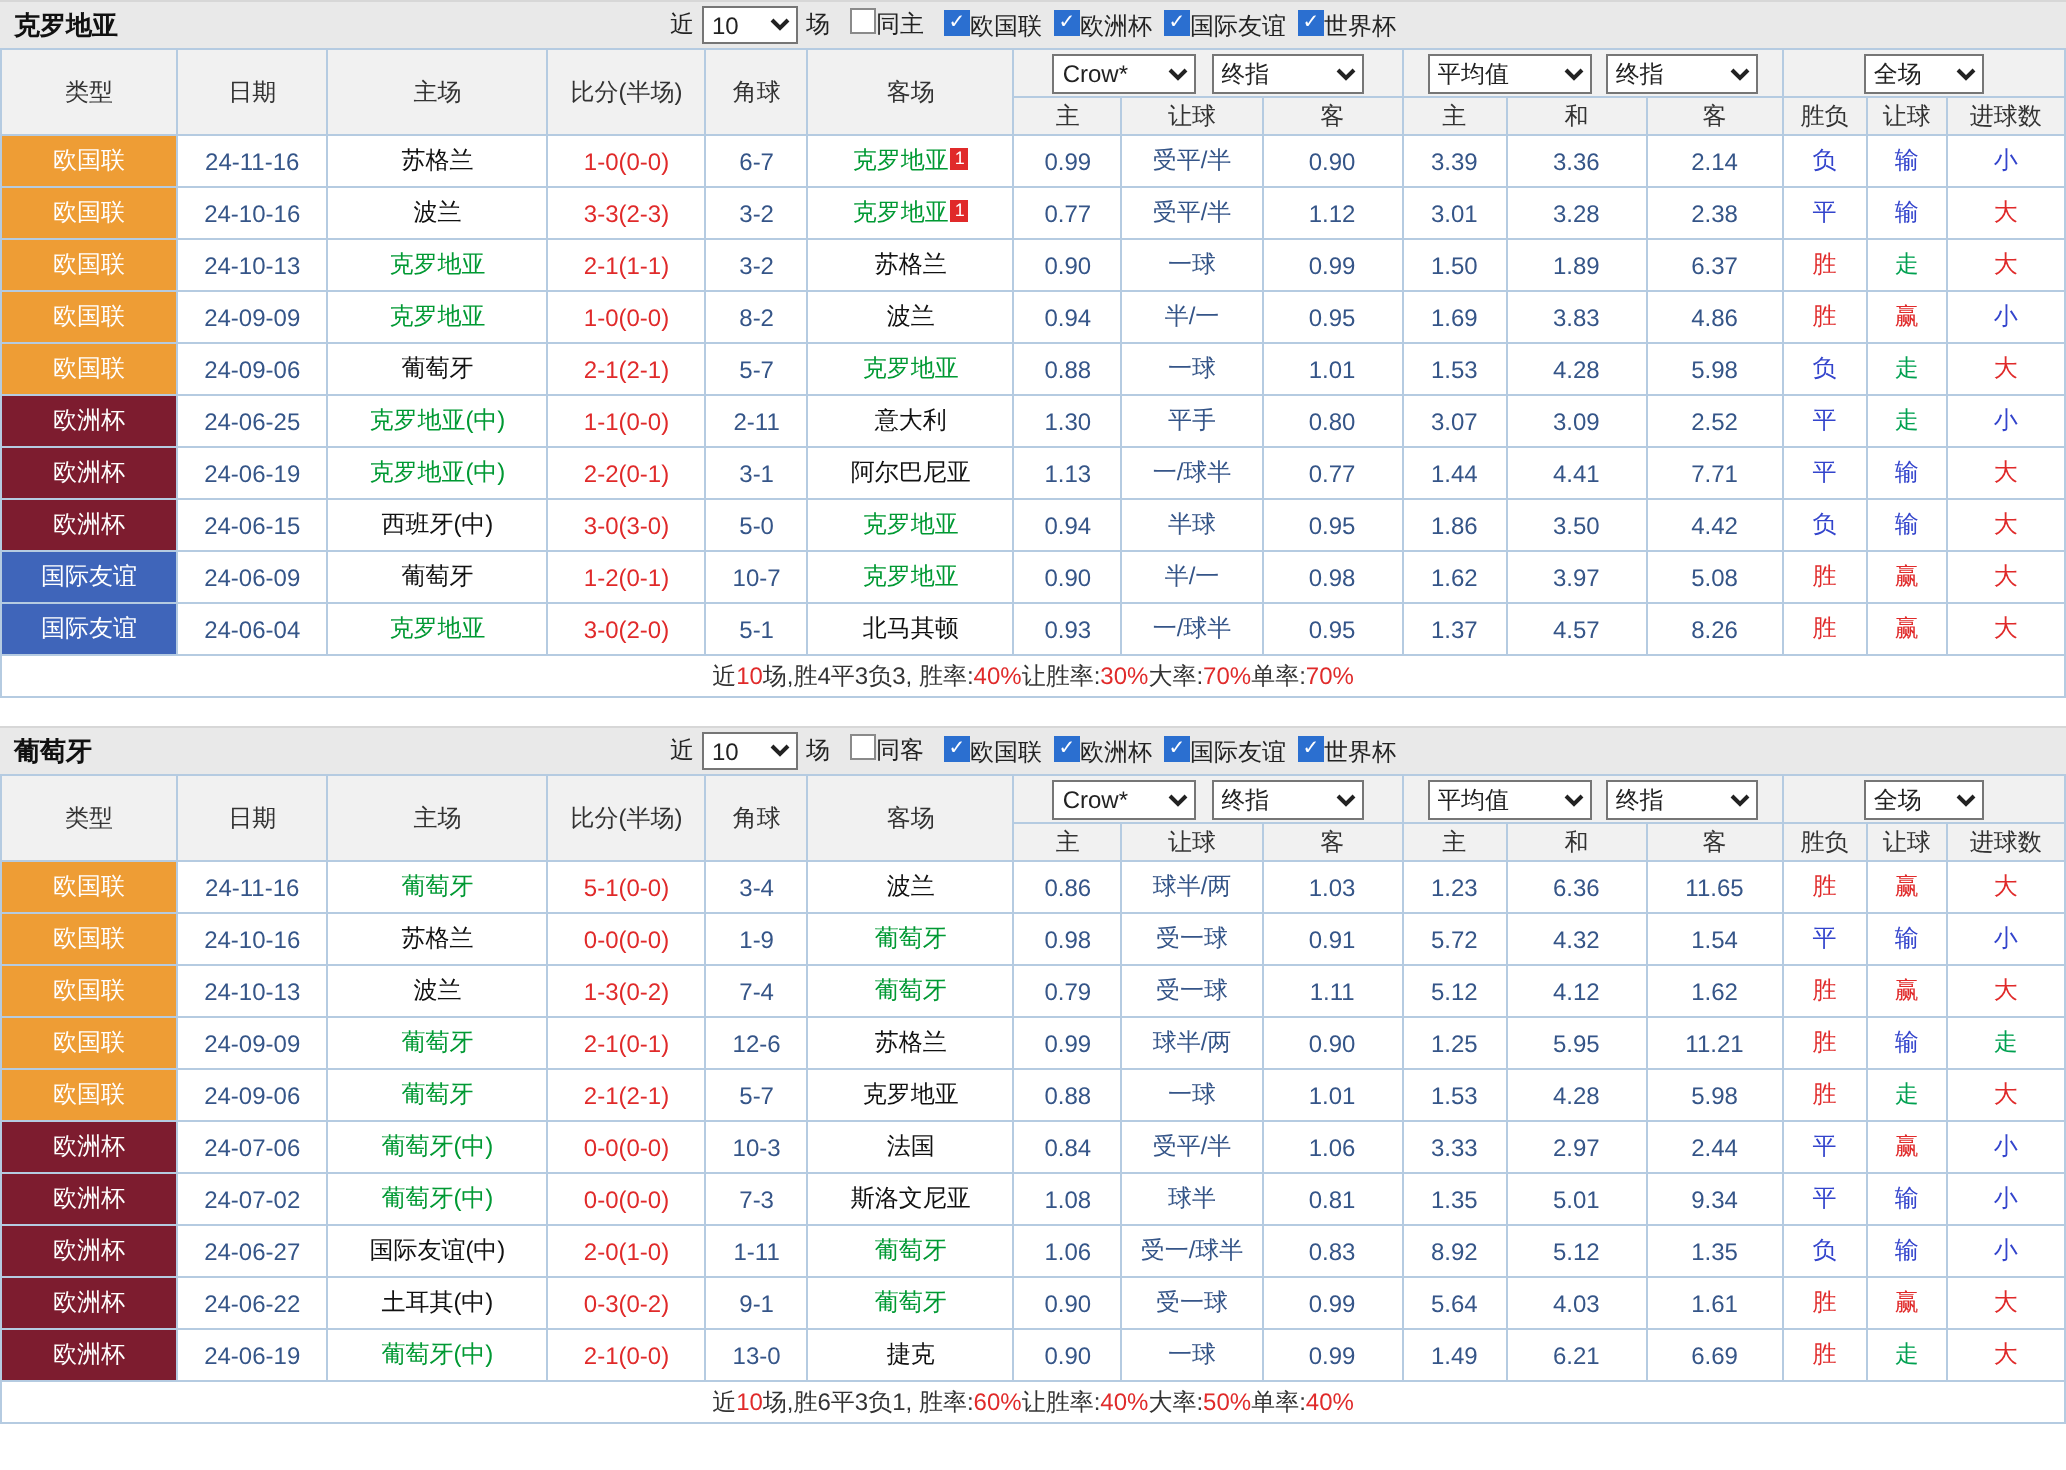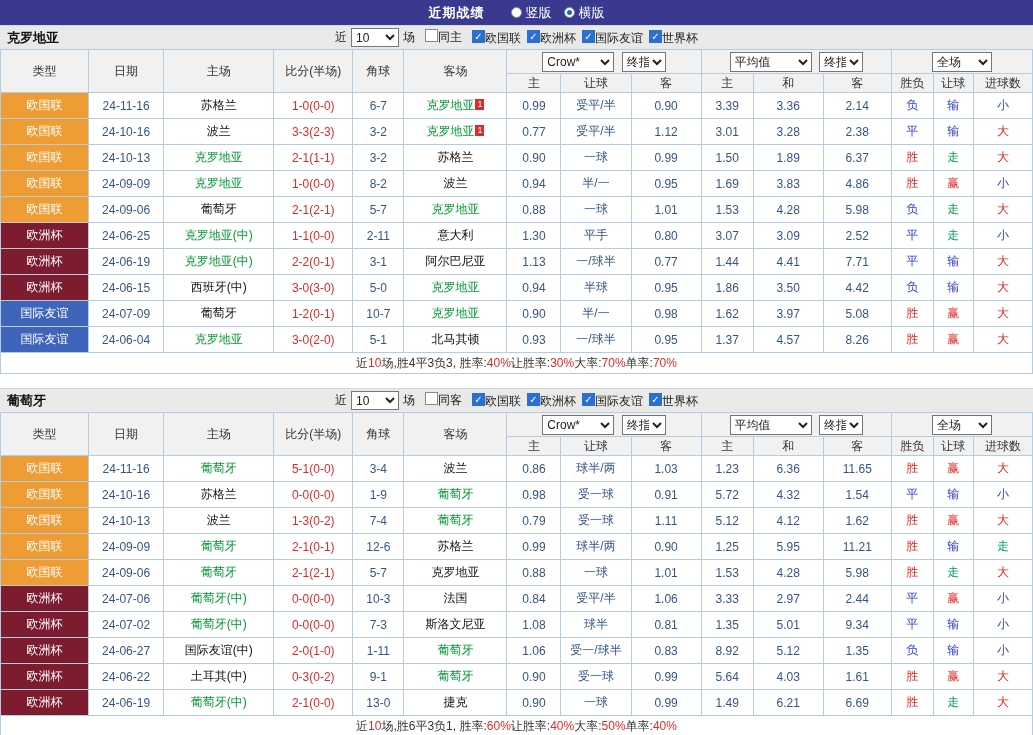--- a/index.html
+++ b/index.html
@@ -49,21 +49,21 @@
     font-size: 10px; line-height: 11px; color: #fff;
   }
   .cb.on { background: #2b6fd0; border-color: #2b6fd0; }
   select {
     font-size: 12px; height: 20px;
     border: 1px solid #767676; background: #fff;
     font-family: inherit; color: #222;
   }
   .count-select { width: 48px; height: 19px; }
   .odds-dd1 { width: 72px; }
-  .odds-dd2, .avg-dd2 { width: 44px; }
+  .odds-dd2, .avg-dd2 { width: 76px; }
   .avg-dd1 { width: 82px; }
   .scope-dd { width: 60px; }
   table.grid { width: 100%; border-collapse: collapse; table-layout: fixed; }
   .grid th, .grid td {
     border: 1px solid #b5cbe1;
     text-align: center;
     overflow: hidden; white-space: nowrap;
     font-size: 12px;
   }
   .grid thead th { background: #f1f1f1; font-weight: normal; color: #333; }
@@ -91,33 +91,20 @@
     border: 1px solid #b5cbe1; border-top: none;
     background: #fff; color: #333;
   }
   .summary .red { color: #e02a2a; }
   .gap { height: 14px; background: #fff; }
 </style>
 </head>
 <body>
 
 <div id="app">
-  <div class="titlebar">
-    <span class="title">近期战绩</span>
-    <span class="radio-group" id="layout-radios">
-        <span class="radio-item">
-          <span class="radio"></span>
-          <span>竖版</span>
-        </span>
-        <span class="radio-item">
-          <span class="radio sel"></span>
-          <span>横版</span>
-        </span>
-      </span>
-  </div>
   <div id="sections">
   <div class="section">
     <div class="section-head">
       <span class="team-name">克罗地亚</span>
       <span class="filters">
         <span class="flabel near-label">近</span>
         <select class="count-select"><option>10</option></select>
         <span class="flabel games-label">场</span>
         <span class="checkbox-item">
           <span class="cb same-cb"></span>
@@ -320,21 +307,21 @@
               <td class="num">0.95</td>
               <td class="num">1.86</td>
               <td class="num">3.50</td>
               <td class="num">4.42</td>
               <td class="res-b">负</td>
               <td class="res-b">输</td>
               <td class="res-r">大</td>
             </tr>
             <tr>
               <td class="type-cell" style="background: rgb(63, 101, 186);">国际友谊</td>
-              <td class="date-cell">24-07-09</td>
+              <td class="date-cell">24-06-09</td>
               <td class="team-cell"><span>葡萄牙</span></td>
               <td class="score">1-2(0-1)</td>
               <td class="num">10-7</td>
               <td class="team-cell"><span class="focus">克罗地亚</span></td>
               <td class="num">0.90</td>
               <td class="num">半/一</td>
               <td class="num">0.98</td>
               <td class="num">1.62</td>
               <td class="num">3.97</td>
               <td class="num">5.08</td>

